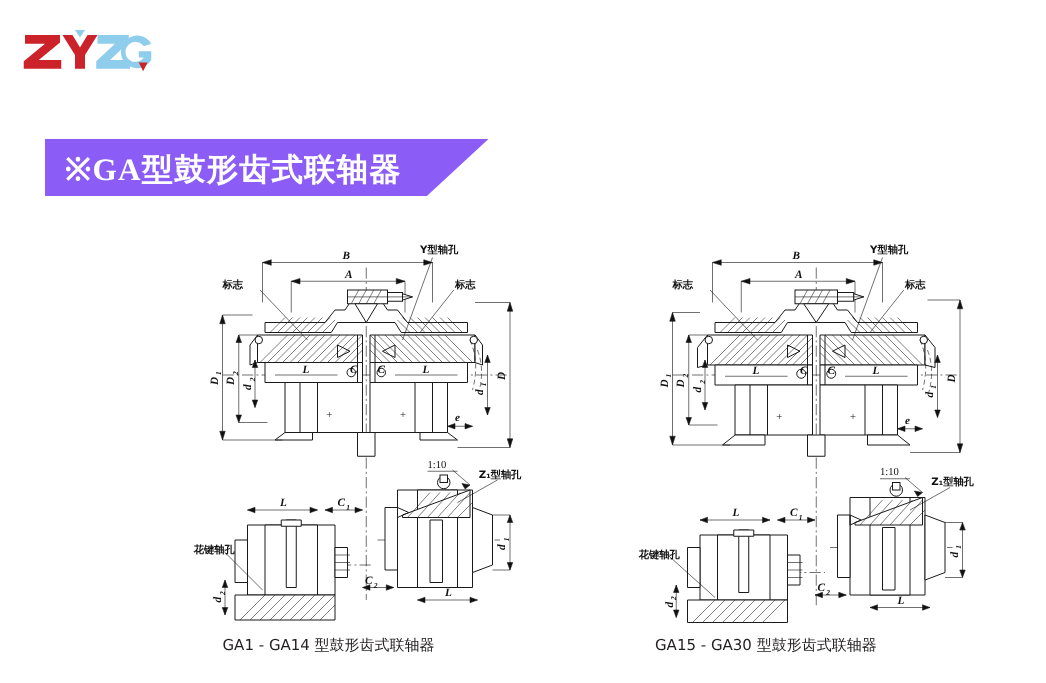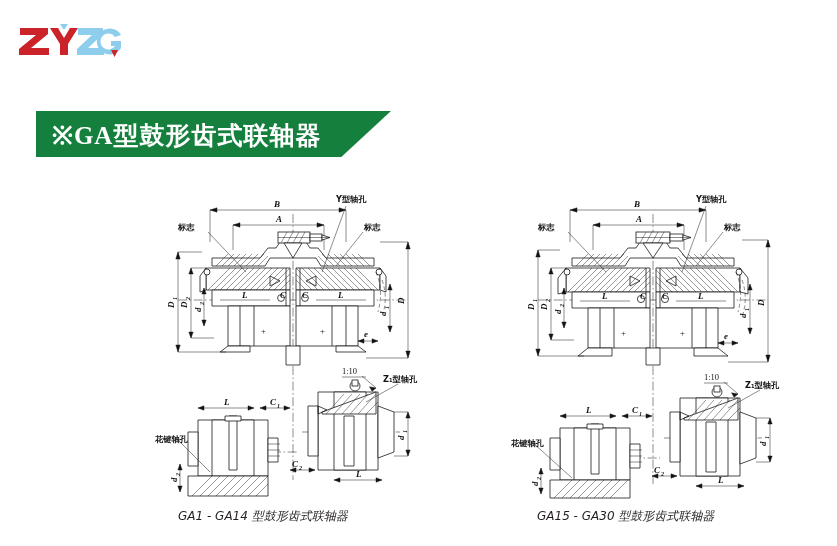--- a/index.html
+++ b/index.html
@@ -29,21 +29,21 @@
   }
   #logo svg { display: block; }
 
   
   #title-banner {
     position: absolute;
     left: 36px;
     top: 111px;
     width: 355px;
     height: 46px;
-    background: #15803d;
+    background: #8b5cf6;
     -webkit-clip-path: polygon(0 0, 100% 0, 86% 100%, 0 100%);
     clip-path: polygon(0 0, 100% 0, 86% 100%, 0 100%);
     display: flex;
     align-items: center;
   }
   #title-text {
     color: #ffffff;
     font-family: "Liberation Serif", "DejaVu Serif", serif;
     font-size: 25px;
     font-weight: bold;
@@ -97,24 +97,23 @@
   }
 
   
   .caption {
     position: absolute;
     top: 508px;
     font-family: "DejaVu Sans", "Liberation Sans", sans-serif;
     font-size: 12px;
     color: #231f20;
     white-space: nowrap;
-    font-style: italic;
   }
   #caption-left  { left: 178px; }
-  #caption-right { left: 537px; }
+  #caption-right { left: 524px; }
 
   
   #watermark {
     position: absolute;
     left: 415px;
     top: 468px;
     font-family: "DejaVu Sans", "Liberation Sans", sans-serif;
     font-size: 47px;
     color: #2b2b2b;
     letter-spacing: -1px;

